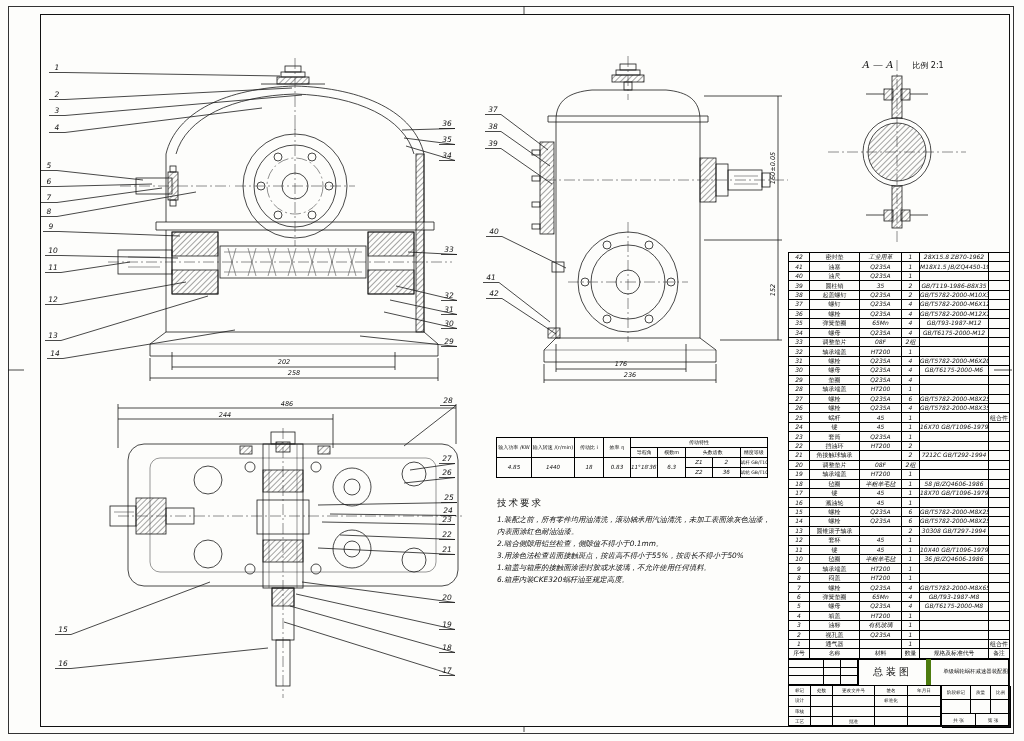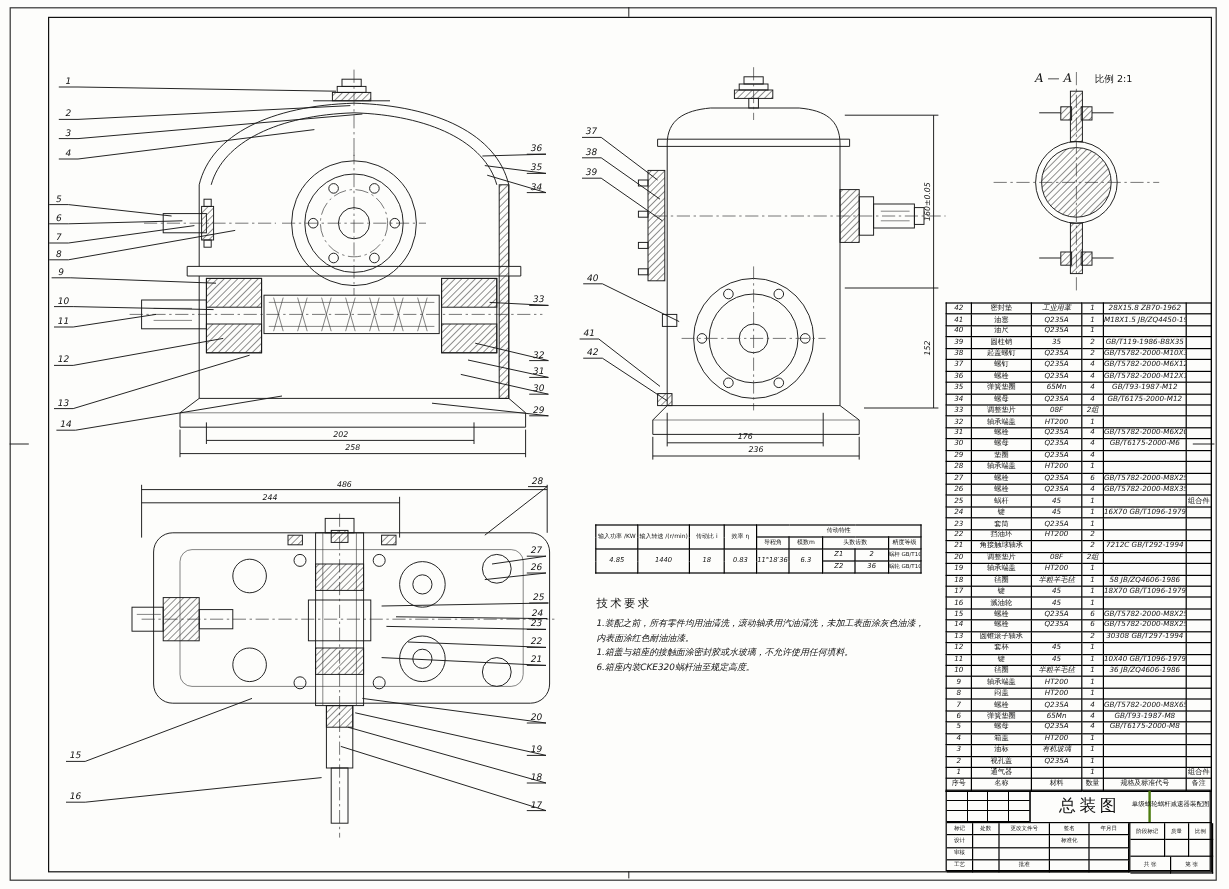--- a/index.html
+++ b/index.html
@@ -47,22 +47,22 @@
   .tech-title{font-size:9.5px;letter-spacing:2px;margin-bottom:4px;}
   .tech-item{font-size:7.4px;line-height:1.62;font-style:italic;}
 
   
   .tb{position:absolute;left:788px;top:658px;width:221px;height:68px;border:1px solid #000;box-sizing:border-box;}
   .tb *{box-sizing:border-box;}
   .tb-rev{position:absolute;left:0;top:0;width:70px;height:26px;border-right:1px solid #000;
     background-image:
       repeating-linear-gradient(to right,transparent 0 16.5px,#000 16.5px 17.3px),
       repeating-linear-gradient(to bottom,transparent 0 7.8px,#000 7.8px 8.6px);}
-  .tb-title{position:absolute;left:70px;top:0;width:100px;height:26px;border-right:2px solid #4d7c0f;
-    display:flex;align-items:center;justify-content:center;font-size:14px;letter-spacing:3px;}
+  .tb-title{position:absolute;left:70px;top:0;width:72px;height:26px;border-right:5px solid #4d7c0f;
+    display:flex;align-items:center;justify-content:center;font-size:10px;letter-spacing:3px;}
   .tb-name{position:absolute;left:152px;top:0;width:69px;height:26px;
     display:flex;align-items:center;justify-content:center;text-align:center;
     font-size:5.4px;line-height:1.3;padding:0 1px;}
   .tb-ll{position:absolute;left:0;top:26px;width:152px;height:42px;border-top:1px solid #000;
     display:grid;grid-template-columns:22px 22px 42px 33px 33px;grid-template-rows:repeat(4,1fr);}
   .tb-ll div{border-right:1px solid #000;border-bottom:1px solid #000;font-size:4.6px;
     display:flex;align-items:center;justify-content:center;overflow:hidden;white-space:nowrap;}
   .tb-lr{position:absolute;left:152px;top:26px;width:69px;height:42px;border-top:1px solid #000;border-left:1px solid #000;}
   .tb-lr .r1{display:grid;grid-template-columns:29px 20px 20px;height:14px;}
   .tb-lr .r2{display:grid;grid-template-columns:29px 20px 20px;height:14px;}
@@ -771,20 +771,22 @@
         <td class="g">蜗轮 GB/T10089-1988</td>
       </tr>
     </tbody>
       </table>
   </div>
 
   <div class="tech">
     <div class="tech-title">技术要求</div>
     <div>
         <div class="tech-item">1.装配之前，所有零件均用油清洗，滚动轴承用汽油清洗，未加工表面涂灰色油漆，内表面涂红色耐油油漆。</div>
+        <div class="tech-item">2.啮合侧隙用铅丝检查，侧隙值不得小于0.1mm。</div>
+        <div class="tech-item">3.用涂色法检查齿面接触斑点，按齿高不得小于55%，按齿长不得小于50%</div>
         <div class="tech-item">1.箱盖与箱座的接触面涂密封胶或水玻璃，不允许使用任何填料。</div>
         <div class="tech-item">6.箱座内装CKE320蜗杆油至规定高度。</div>
       </div>
   </div>
 
   <div class="tb">
     <div class="tb-rev"></div>
     <div class="tb-title">总装图</div>
     <div class="tb-name">单级蜗轮蜗杆减速器装配图</div>
     <div class="tb-ll">

